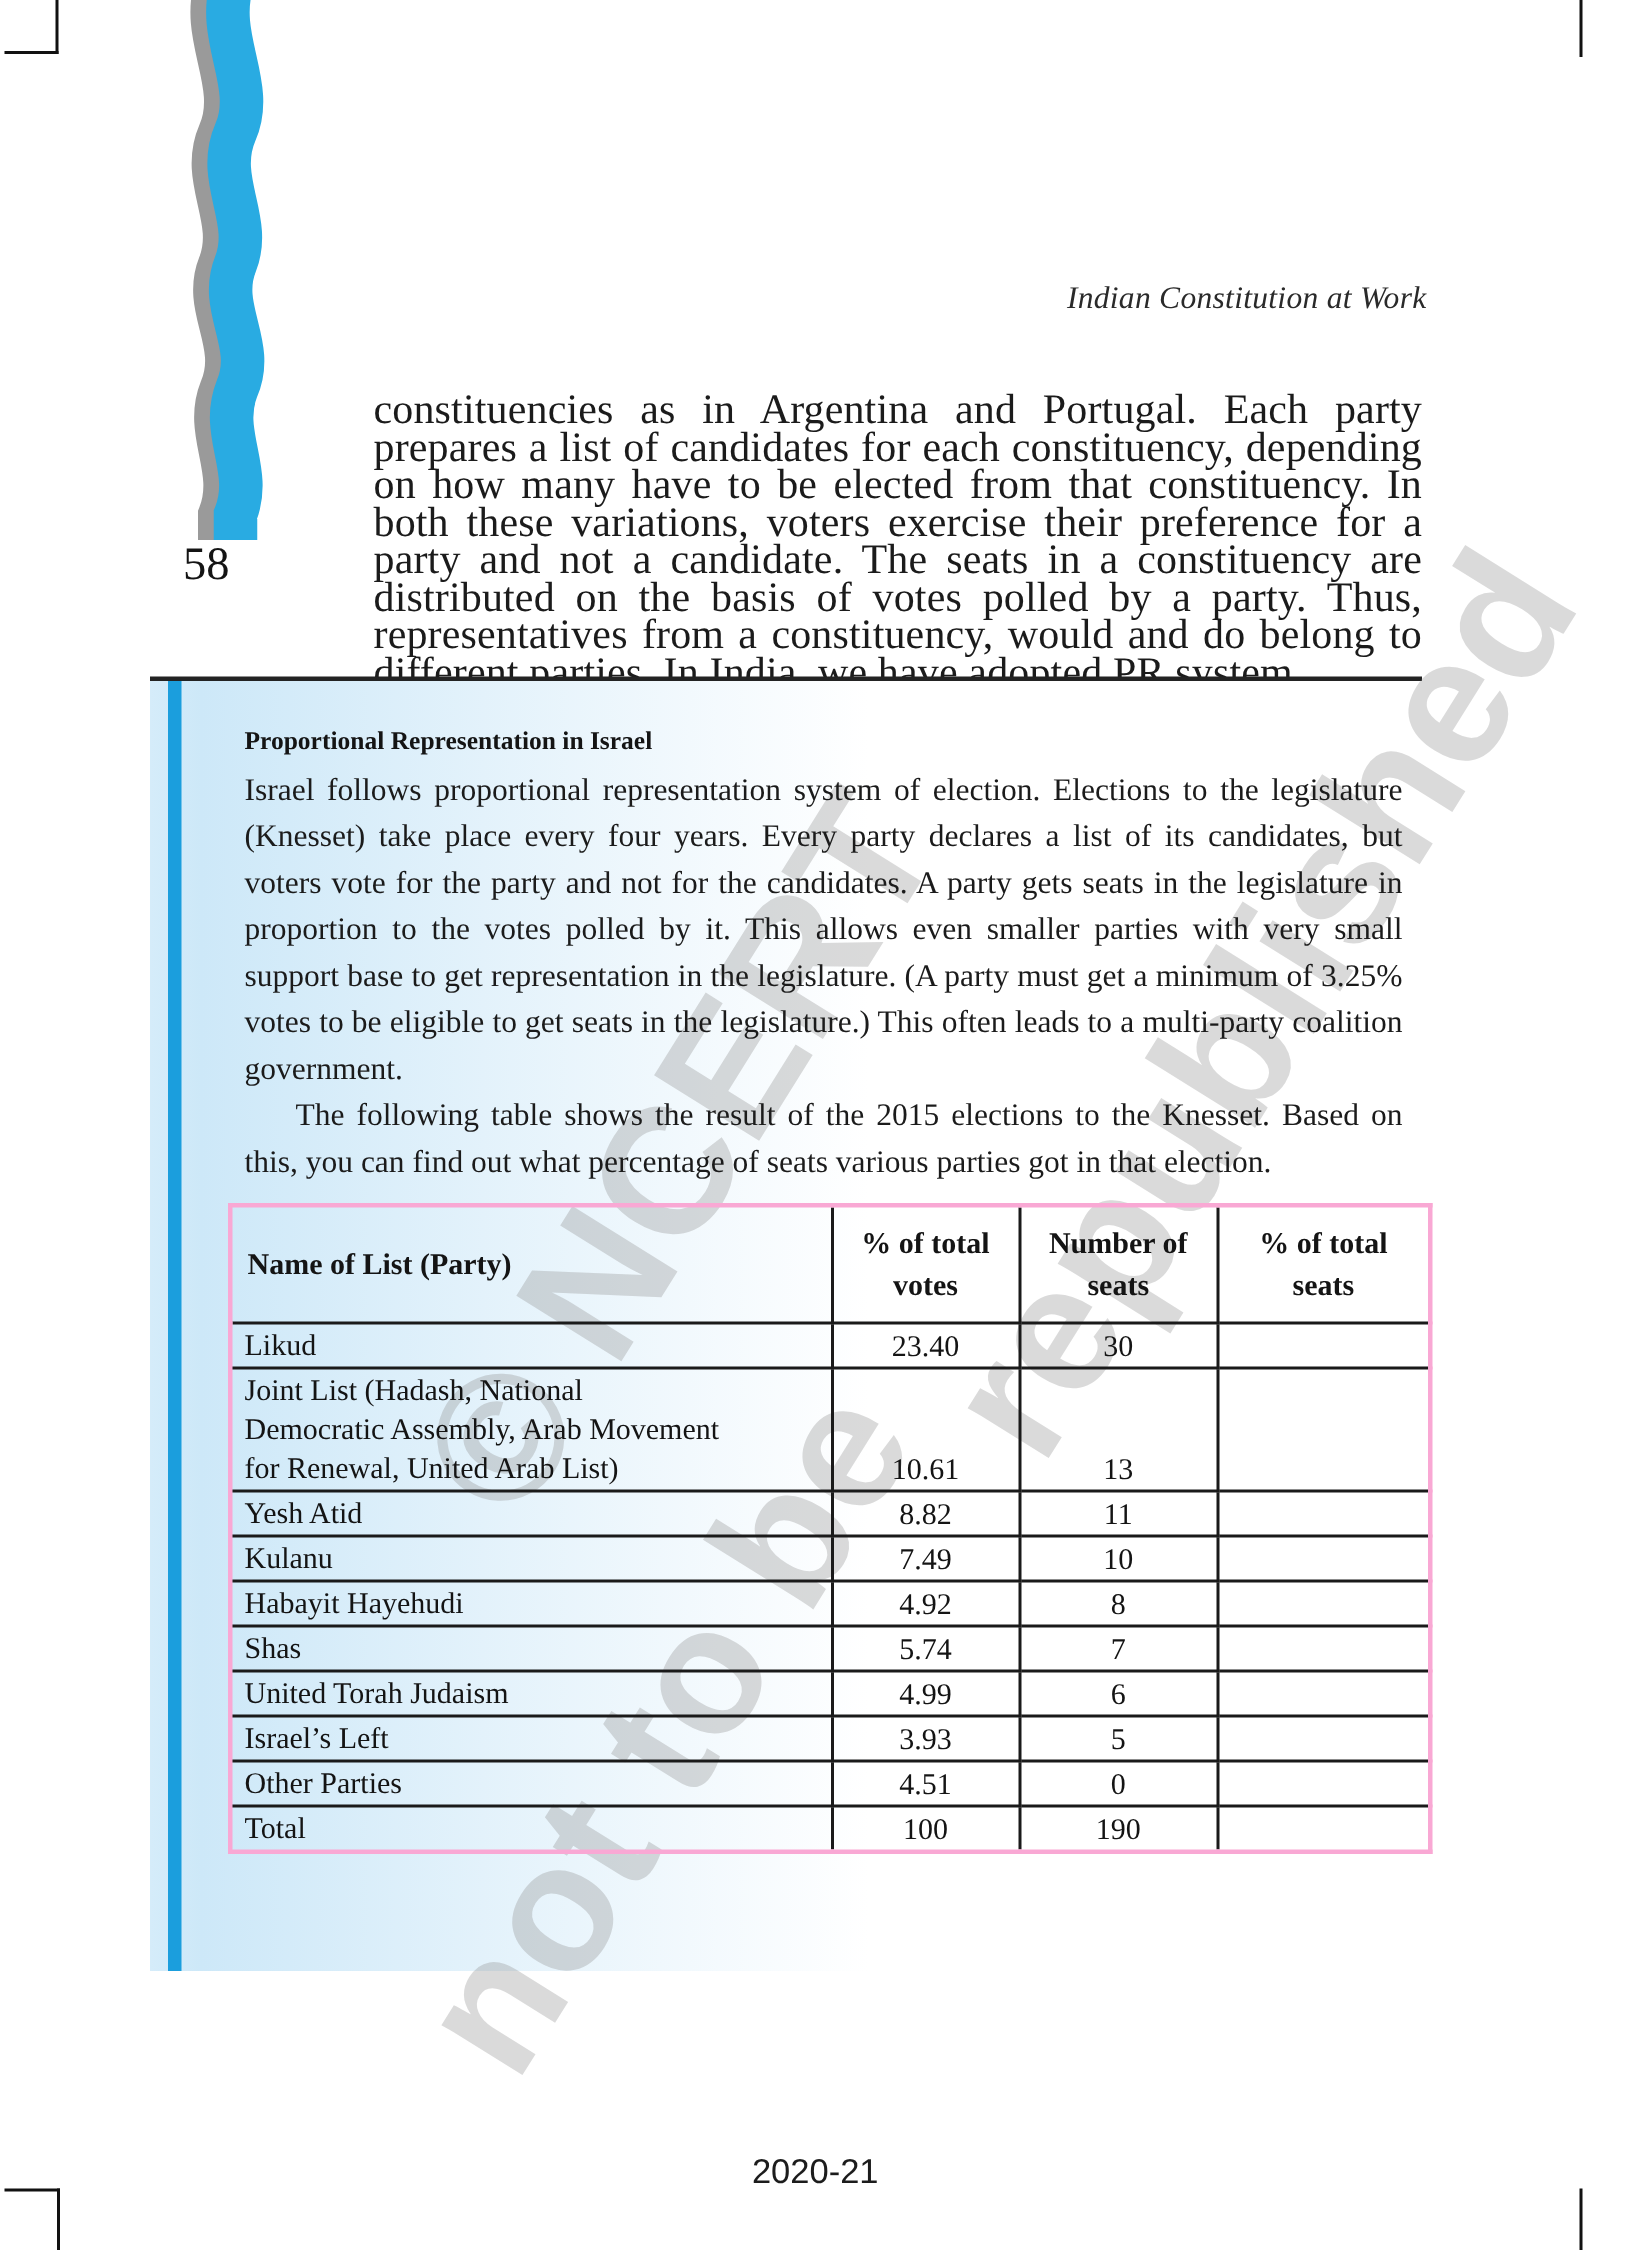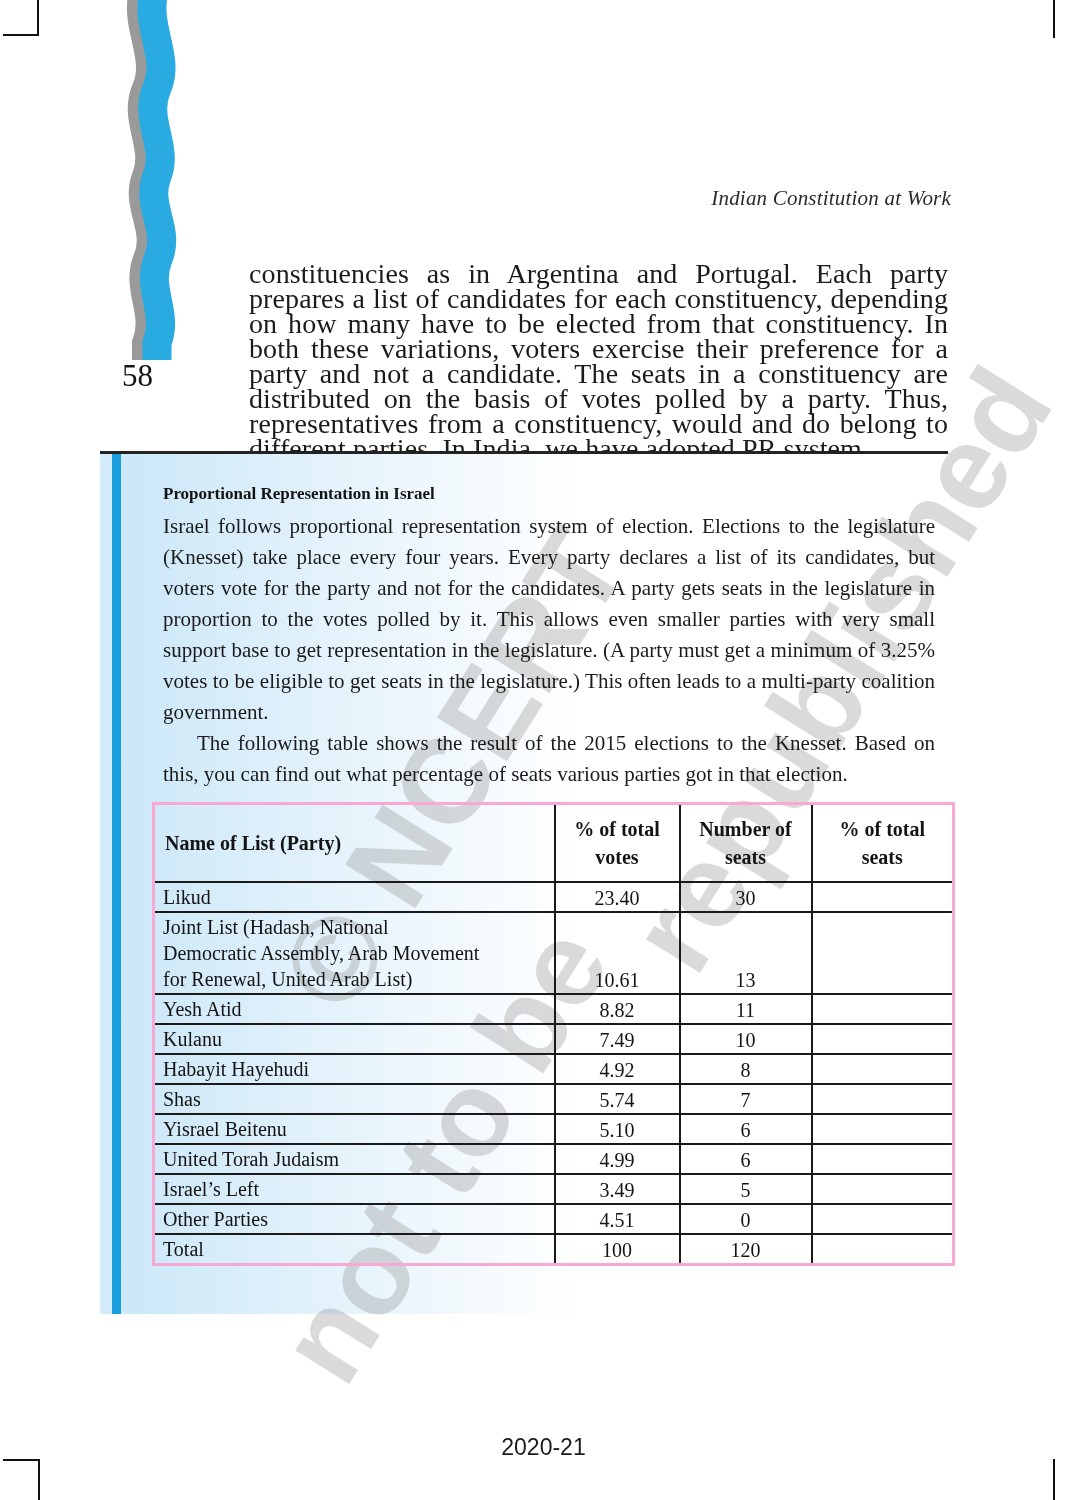--- a/index.html
+++ b/index.html
@@ -161,44 +161,38 @@
           <td class="num">8</td>
           <td class="num"></td>
         </tr>
         <tr class="datarow">
           <td class="party">Shas</td>
           <td class="num">5.74</td>
           <td class="num">7</td>
           <td class="num"></td>
         </tr>
         <tr class="datarow">
-          <td class="party">Yisrael Beitenu</td>
-          <td class="num">5.10</td>
-          <td class="num">6</td>
-          <td class="num"></td>
-        </tr>
-        <tr class="datarow">
           <td class="party">United Torah Judaism</td>
           <td class="num">4.99</td>
           <td class="num">6</td>
           <td class="num"></td>
         </tr>
         <tr class="datarow">
           <td class="party">Israel’s Left</td>
-          <td class="num">3.49</td>
+          <td class="num">3.93</td>
           <td class="num">5</td>
           <td class="num"></td>
         </tr>
         <tr class="datarow">
           <td class="party">Other Parties</td>
           <td class="num">4.51</td>
           <td class="num">0</td>
           <td class="num"></td>
         </tr>
         <tr class="datarow">
           <td class="party">Total</td>
           <td class="num">100</td>
-          <td class="num">120</td>
+          <td class="num">190</td>
           <td class="num"></td>
         </tr>
       </tbody>
   </table>
 </div>
 
 </body></html>

